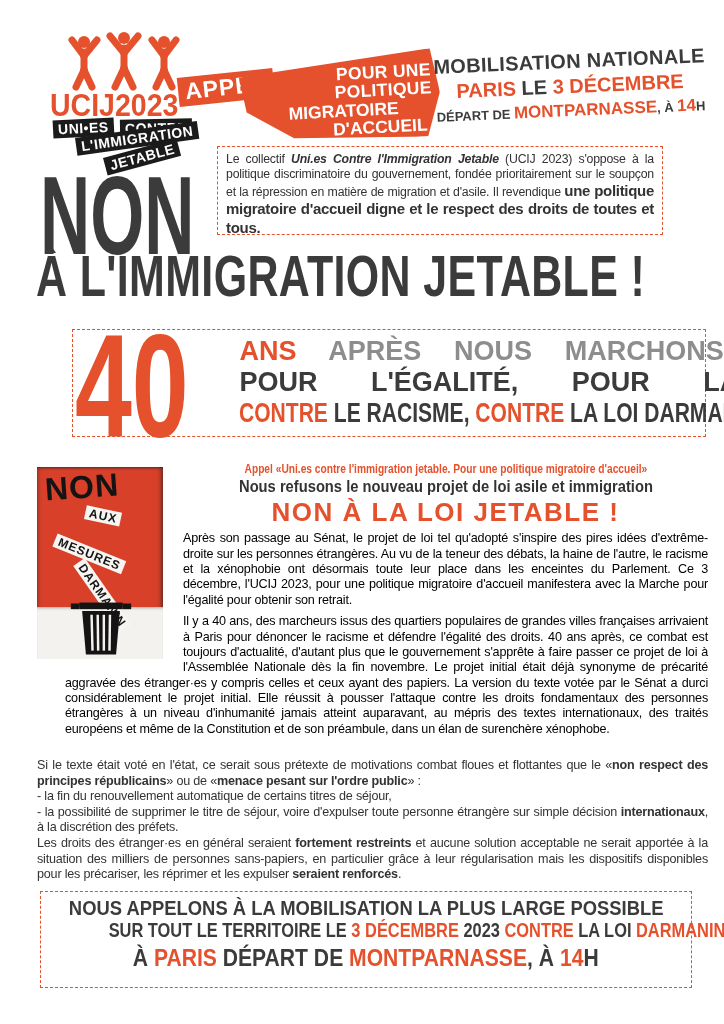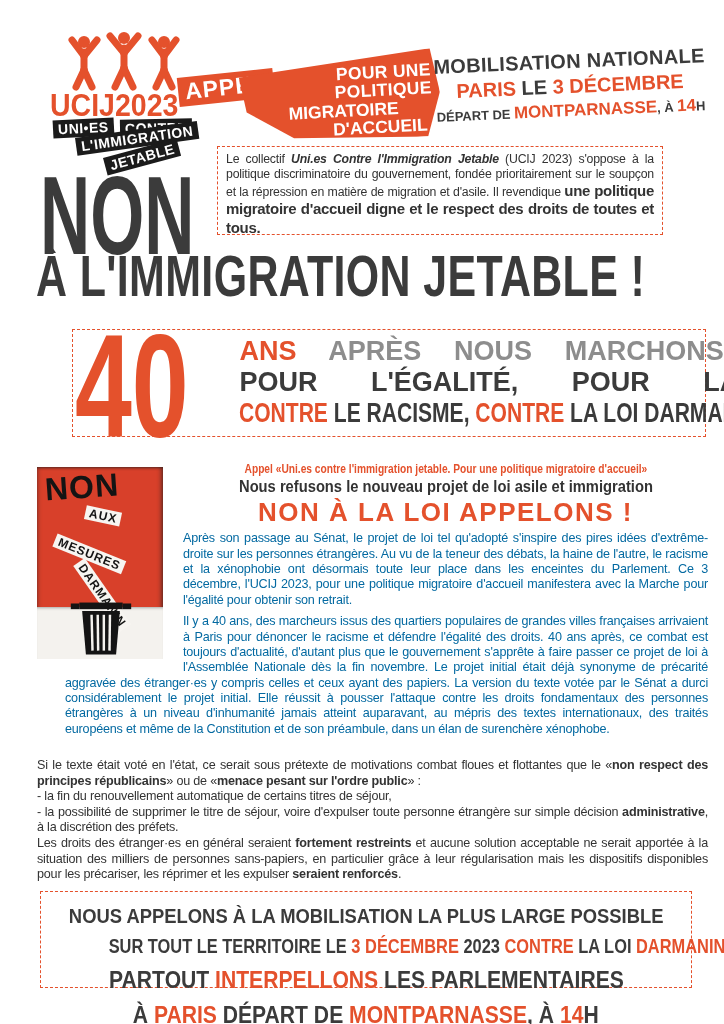--- a/index.html
+++ b/index.html
@@ -76,32 +76,32 @@
   .strip.s1{left:48px;top:42px;transform:rotate(12deg);}
   .strip.s2{left:18px;top:66px;transform:rotate(22deg);transform-origin:left center;}
   .strip.s3{left:42px;top:88px;transform:rotate(55deg);transform-origin:left center;}
   .trash{position:absolute;left:31px;bottom:2px;width:66px;height:58px;}
 
   .kicker{text-align:center;color:#e4512c;font-weight:700;font-size:12px;line-height:1.2;padding-top:1px;}
   .kicker .inner{display:inline-block;white-space:nowrap;transform:scaleX(0.85);transform-origin:center;}
   .subhead{text-align:center;font-weight:700;font-size:16px;color:#333;margin-top:2px;}
   .subhead .inner{display:inline-block;white-space:nowrap;transform:scaleX(0.92);transform-origin:center;}
   .slogan{text-align:center;font-weight:800;font-size:26px;color:#e4512c;letter-spacing:1.5px;margin-top:1px;}
-  .para{font-size:12.6px;line-height:1.22;text-align:justify;color:#0369a1;letter-spacing:-0.2px;margin-top:6px;padding-left:28px;}
+  .para{font-size:12.6px;line-height:1.22;text-align:justify;color:#000000;letter-spacing:-0.2px;margin-top:6px;padding-left:28px;}
   .para.first{margin-top:3px;}
   .para3{left:37px;top:758px;width:671px;font-size:12.6px;line-height:1.24;text-align:justify;
          color:#333;letter-spacing:-0.2px;white-space:pre-line;}
   .para3 .b, .para .b{font-weight:700;}
 
   
   .cta-box{left:40px;top:891px;width:652px;height:97px;border:1.6px dashed #e4512c;box-sizing:border-box;
            text-align:center;font-weight:800;color:#3b3b3b;padding-top:5px;}
   .cta-box .c1,.cta-box .c2{font-size:20px;line-height:1.12;}
   .cta-box .c3,.cta-box .c4{font-size:24px;line-height:1.15;margin-top:2px;}
-  .cta-box .line{display:block;white-space:nowrap;margin-top:8px;}
+  .cta-box .line{display:block;white-space:nowrap;}
   .cta-box .c1 .inner{display:inline-block;transform:scaleX(0.92);transform-origin:center;white-space:nowrap;}
   .cta-box .c2 .inner{display:inline-block;transform:scaleX(0.82);transform-origin:center;white-space:nowrap;}
   .cta-box .c3 .inner{display:inline-block;transform:scaleX(0.88);transform-origin:center;white-space:nowrap;}
   .cta-box .c4 .inner{display:inline-block;transform:scaleX(0.88);transform-origin:center;white-space:nowrap;}
 </style>
 </head>
 <body>
 
 <div class="page">
 
@@ -183,38 +183,35 @@
           <line x1="44.5" y1="16" x2="44" y2="54" stroke="#f4f2ee" stroke-width="2.6"></line>
         </svg>
       </div>
     </div>
     <div class="kicker">
       <span class="inner">Appel «Uni.es contre l'immigration jetable. Pour une politique migratoire d'accueil»</span>
     </div>
     <div class="subhead">
       <span class="inner">Nous refusons le nouveau projet de loi asile et immigration</span>
     </div>
-    <div class="slogan">NON À LA LOI APPELONS !</div>
+    <div class="slogan">NON À LA LOI JETABLE !</div>
     <div class="para first">Après son passage au Sénat, le projet de loi tel qu'adopté s'inspire des pires idées d'extrême-droite sur les personnes étrangères. Au vu de la teneur des débats, la haine de l'autre, le racisme et la xénophobie ont désormais toute leur place dans les enceintes du Parlement. Ce 3 décembre, l'UCIJ 2023, pour une politique migratoire d'accueil manifestera avec la Marche pour l'égalité pour obtenir son retrait.</div>
     <div class="para">Il y a 40 ans, des marcheurs issus des quartiers populaires de grandes villes françaises arrivaient à Paris pour dénoncer le racisme et défendre l'égalité des droits. 40 ans après, ce combat est toujours d'actualité, d'autant plus que le gouvernement s'apprête à faire passer ce projet de loi à l'Assemblée Nationale dès la fin novembre. Le projet initial était déjà synonyme de précarité aggravée des étranger·es y compris celles et ceux ayant des papiers. La version du texte votée par le Sénat a durci considérablement le projet initial. Elle réussit à pousser l'attaque contre les droits fondamentaux des personnes étrangères à un niveau d'inhumanité jamais atteint auparavant, au mépris des textes internationaux, des traités européens et même de la Constitution et de son préambule, dans un élan de surenchère xénophobe.</div>
   </div>
 
   <div class="abs para3"><span>Si le texte était voté en l'état, ce serait sous prétexte de motivations combat floues et flottantes que le «</span><span class="b">non respect des principes républicains</span><span>» ou de «</span><span class="b">menace pesant sur l'ordre public</span><span>» :
 - la fin du renouvellement automatique de certains titres de séjour,
-- la possibilité de supprimer le titre de séjour, voire d'expulser toute personne étrangère sur simple décision </span><span class="b">administrative</span><span>, à la discrétion des préfets.
+- la possibilité de supprimer le titre de séjour, voire d'expulser toute personne étrangère sur simple décision </span><span class="b">internationaux</span><span>, à la discrétion des préfets.
 Les droits des étranger·es en général seraient </span><span class="b">fortement restreints</span><span> et aucune solution acceptable ne serait apportée à la situation des milliers de personnes sans-papiers, en particulier grâce à leur régularisation mais les dispositifs disponibles pour les précariser, les réprimer et les expulser </span><span class="b">seraient renforcés</span><span>.</span></div>
 
   <div class="abs cta-box">
     <span class="line c1">
       <span class="inner">NOUS APPELONS À LA MOBILISATION LA PLUS LARGE POSSIBLE</span>
     </span>
     <span class="line c2">
       <span class="inner"><span class="d">SUR TOUT LE TERRITOIRE LE </span><span class="o">3 DÉCEMBRE</span><span class="d"> 2023 </span><span class="o">CONTRE</span><span class="d"> LA LOI </span><span class="o">DARMANIN</span></span>
     </span>
-    <span class="line c3">
-      <span class="inner"><span class="d">PARTOUT </span><span class="o">INTERPELLONS</span><span class="d"> LES PARLEMENTAIRES</span></span>
-    </span>
     <span class="line c4">
       <span class="inner"><span class="d">À </span><span class="o">PARIS</span><span class="d"> DÉPART DE </span><span class="o">MONTPARNASSE</span><span class="d">, À </span><span class="o">14</span><span class="d">H</span></span>
     </span>
   </div>
 
 </div>
 
 </body></html>

